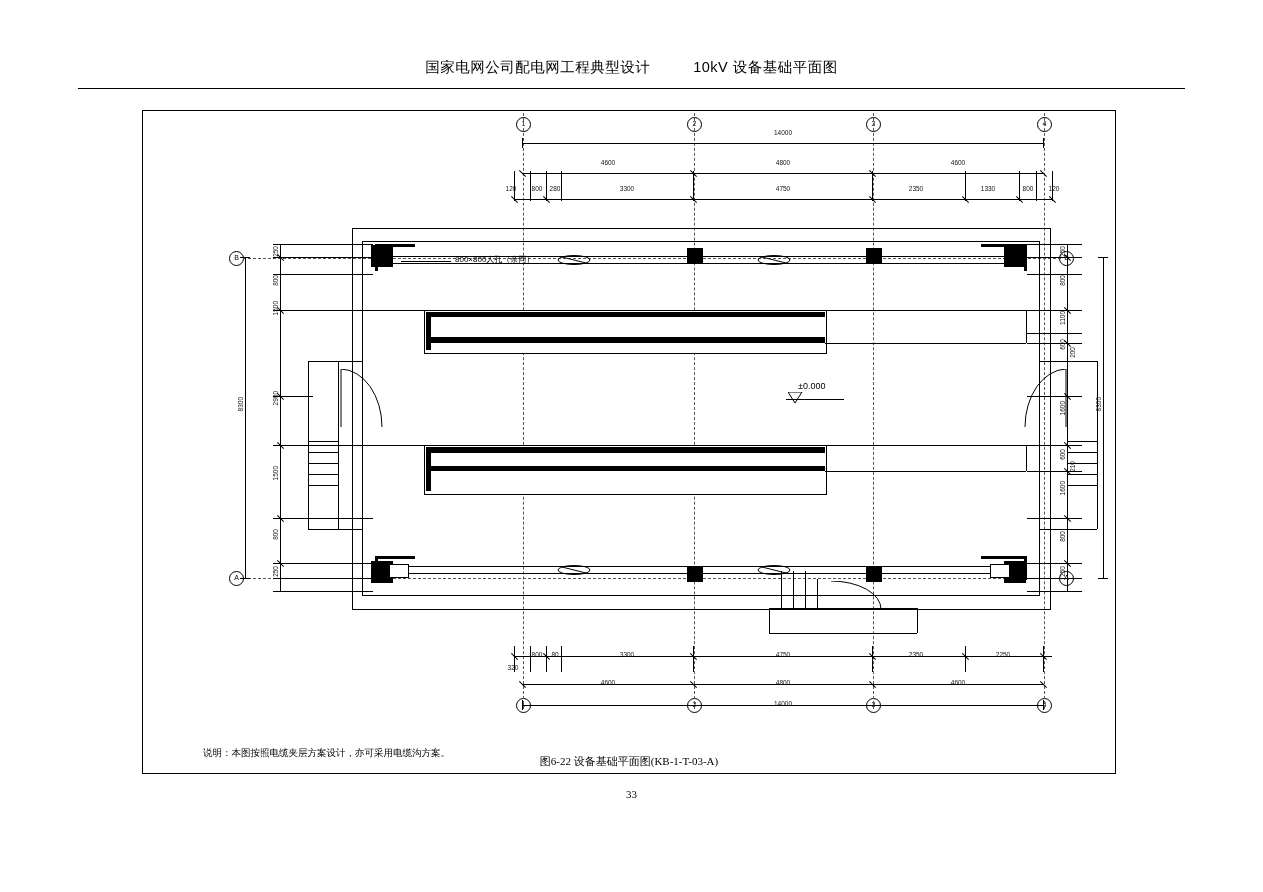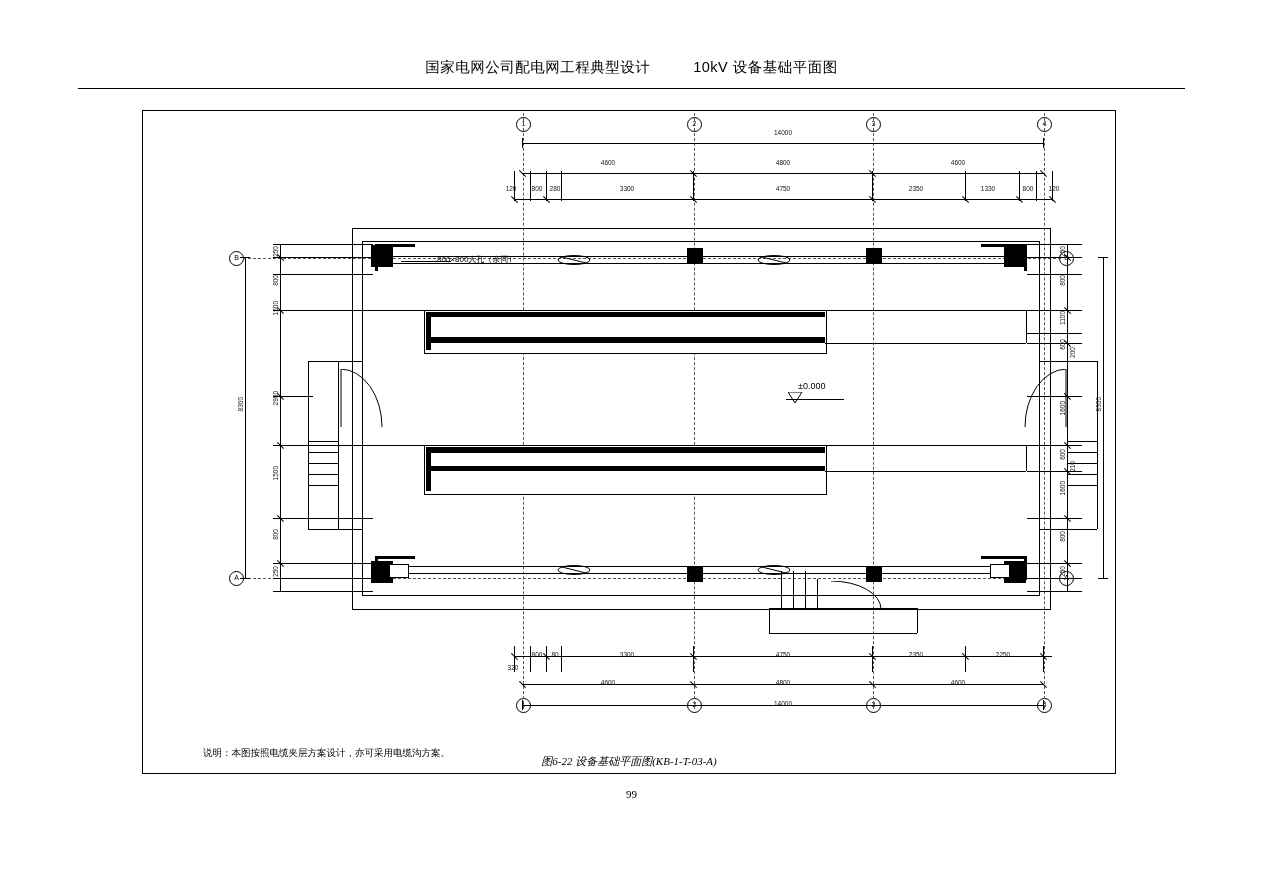--- a/index.html
+++ b/index.html
@@ -172,21 +172,21 @@
   <svg style="position:absolute;left:413px;top:452px;" width="36" height="14">
     <ellipse cx="18" cy="7" rx="16" ry="4.5" fill="none" stroke="#000" stroke-width="1"></ellipse>
     <line x1="6" y1="4" x2="30" y2="10" stroke="#000" stroke-width="1"></line>
   </svg>
   <svg style="position:absolute;left:613px;top:452px;" width="36" height="14">
     <ellipse cx="18" cy="7" rx="16" ry="4.5" fill="none" stroke="#000" stroke-width="1"></ellipse>
     <line x1="6" y1="4" x2="30" y2="10" stroke="#000" stroke-width="1"></line>
   </svg>
 
   <div class="ln h" style="left:258px;top:150px;width:50px;"></div>
-  <div class="note-label" style="left:294px;top:143px;">800×800人孔（余同）</div>
+  <div class="note-label" style="left:312px;top:143px;">800×800人孔（余同）</div>
 
   <div class="trench" style="left:281px;top:199px;width:401px;height:42px;"></div>
   <div class="blk" style="left:283px;top:201px;width:399px;height:5px;"></div>
   <div class="blk" style="left:283px;top:226px;width:399px;height:6px;"></div>
   <div class="blk" style="left:283px;top:201px;width:5px;height:38px;"></div>
   <div class="ln h" style="left:682px;top:199px;width:201px;"></div>
   <div class="ln h" style="left:682px;top:232px;width:201px;"></div>
   <div class="ln v" style="left:883px;top:199px;height:33px;"></div>
 
   <div class="trench" style="left:281px;top:334px;width:401px;height:48px;"></div>
@@ -349,16 +349,16 @@
   <div class="dim c" style="left:640px;top:568px;">4800</div>
   <div class="dim c" style="left:815px;top:568px;">4600</div>
 
   <div class="ln h" style="left:379px;top:594px;width:522px;"></div>
   <div class="ln v" style="left:379px;top:589px;height:10px;"></div>
   <div class="ln v" style="left:900px;top:589px;height:10px;"></div>
   <div class="dim c" style="left:640px;top:589px;">14000</div>
 
   <div class="legend" style="left:60px;top:636px;">说明：本图按照电缆夹层方案设计，亦可采用电缆沟方案。</div>
 
-  <div class="caption" style="top:643px;font-style:italic;">图6-22  设备基础平面图(KB-1-T-03-A)</div>
+  <div class="caption" style="top:643px;">图6-22  设备基础平面图(KB-1-T-03-A)</div>
 </div>
 
-<div class="pagenum">99</div>
+<div class="pagenum">33</div>
 
 </body></html>

